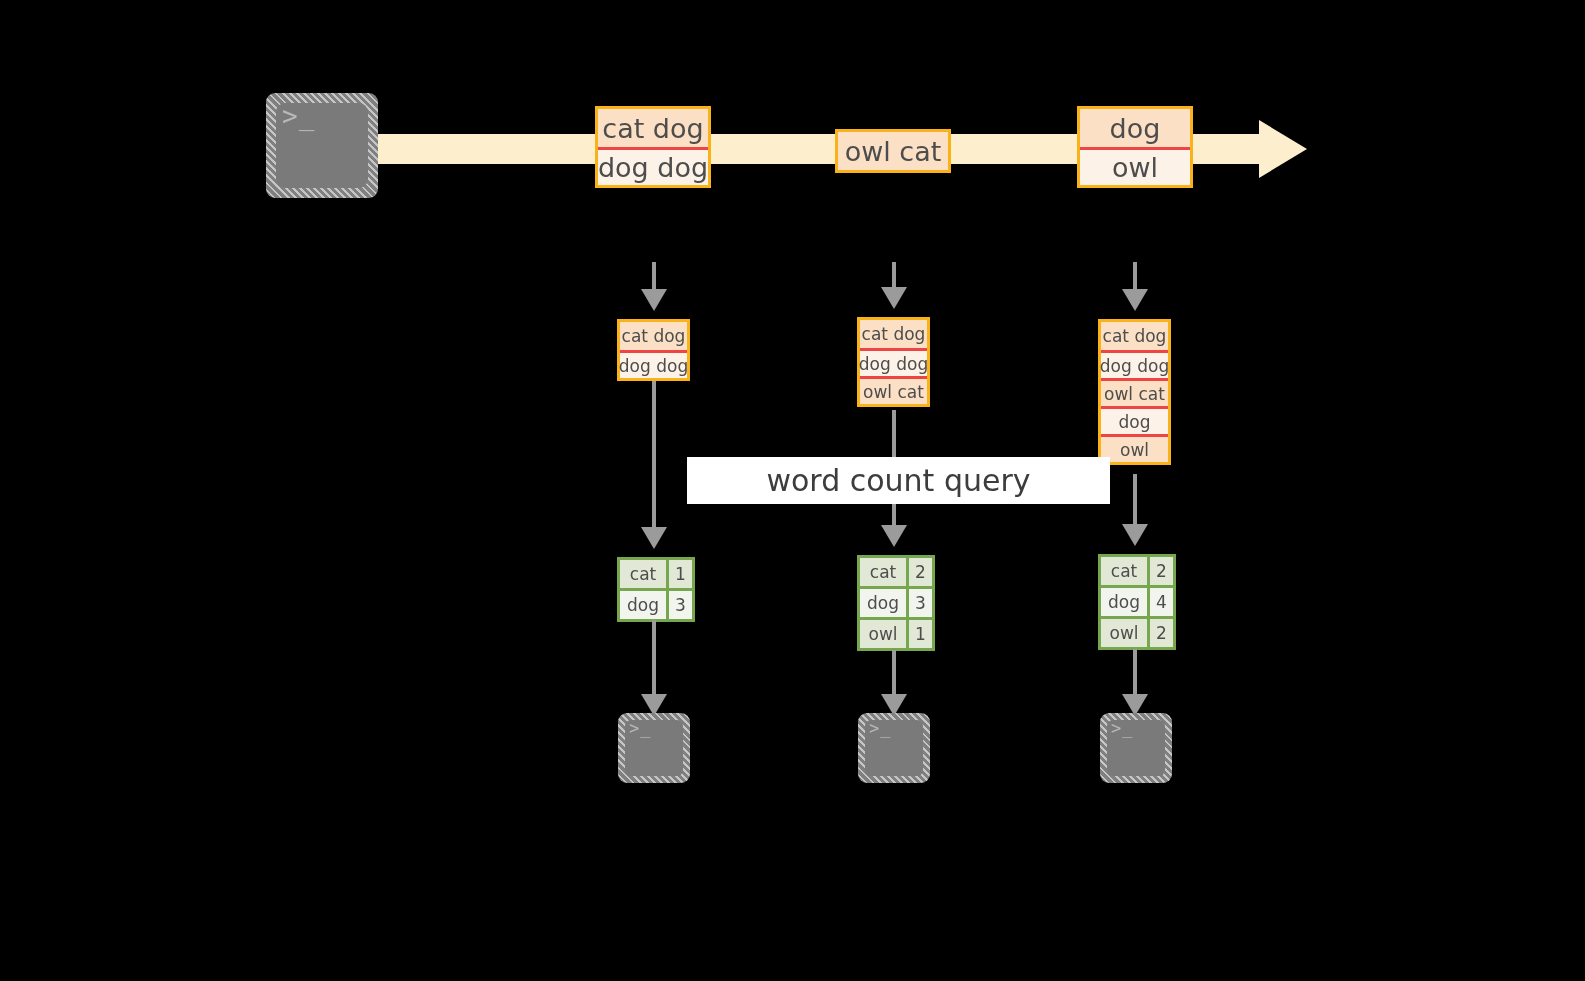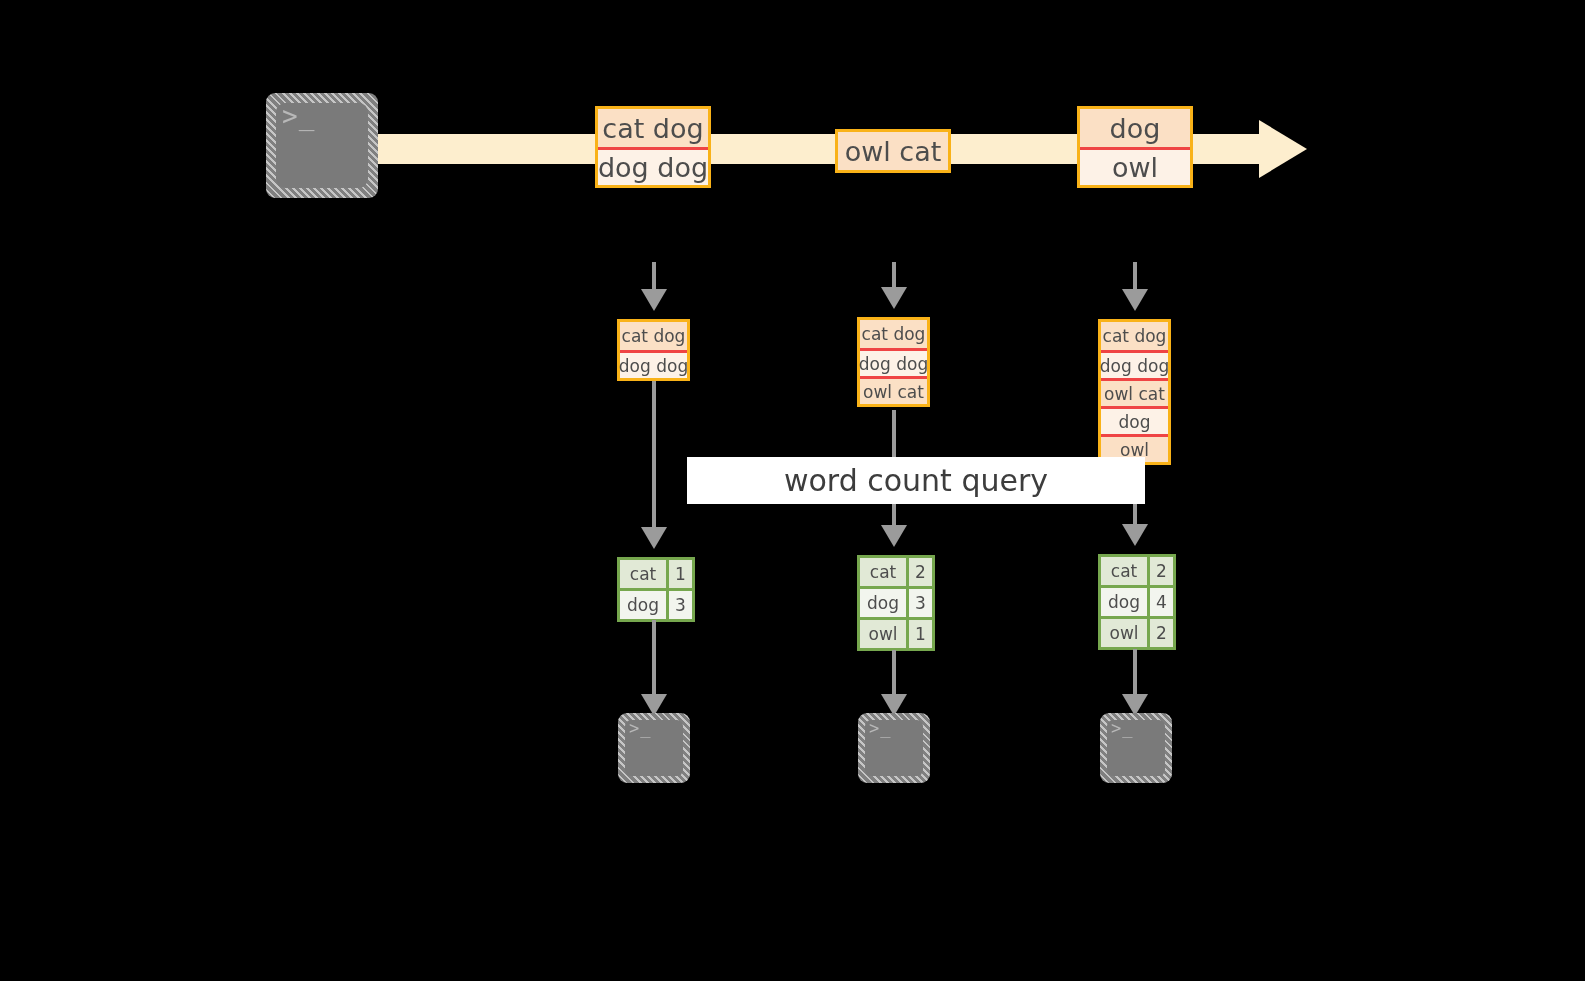--- a/index.html
+++ b/index.html
@@ -142,21 +142,21 @@
     border-left: 13px solid transparent;
     border-right: 13px solid transparent;
     border-top: 22px solid #9b9b9b;
   }
 
   
   .query-label {
     position: absolute;
     left: 687px;
     top: 457px;
-    width: 458px;
+    width: 423px;
     height: 47px;
     background: #ffffff;
     display: flex;
     align-items: center;
     justify-content: center;
     font-size: 30px;
     color: #3d3d3d;
     white-space: nowrap;
   }
 </style>

